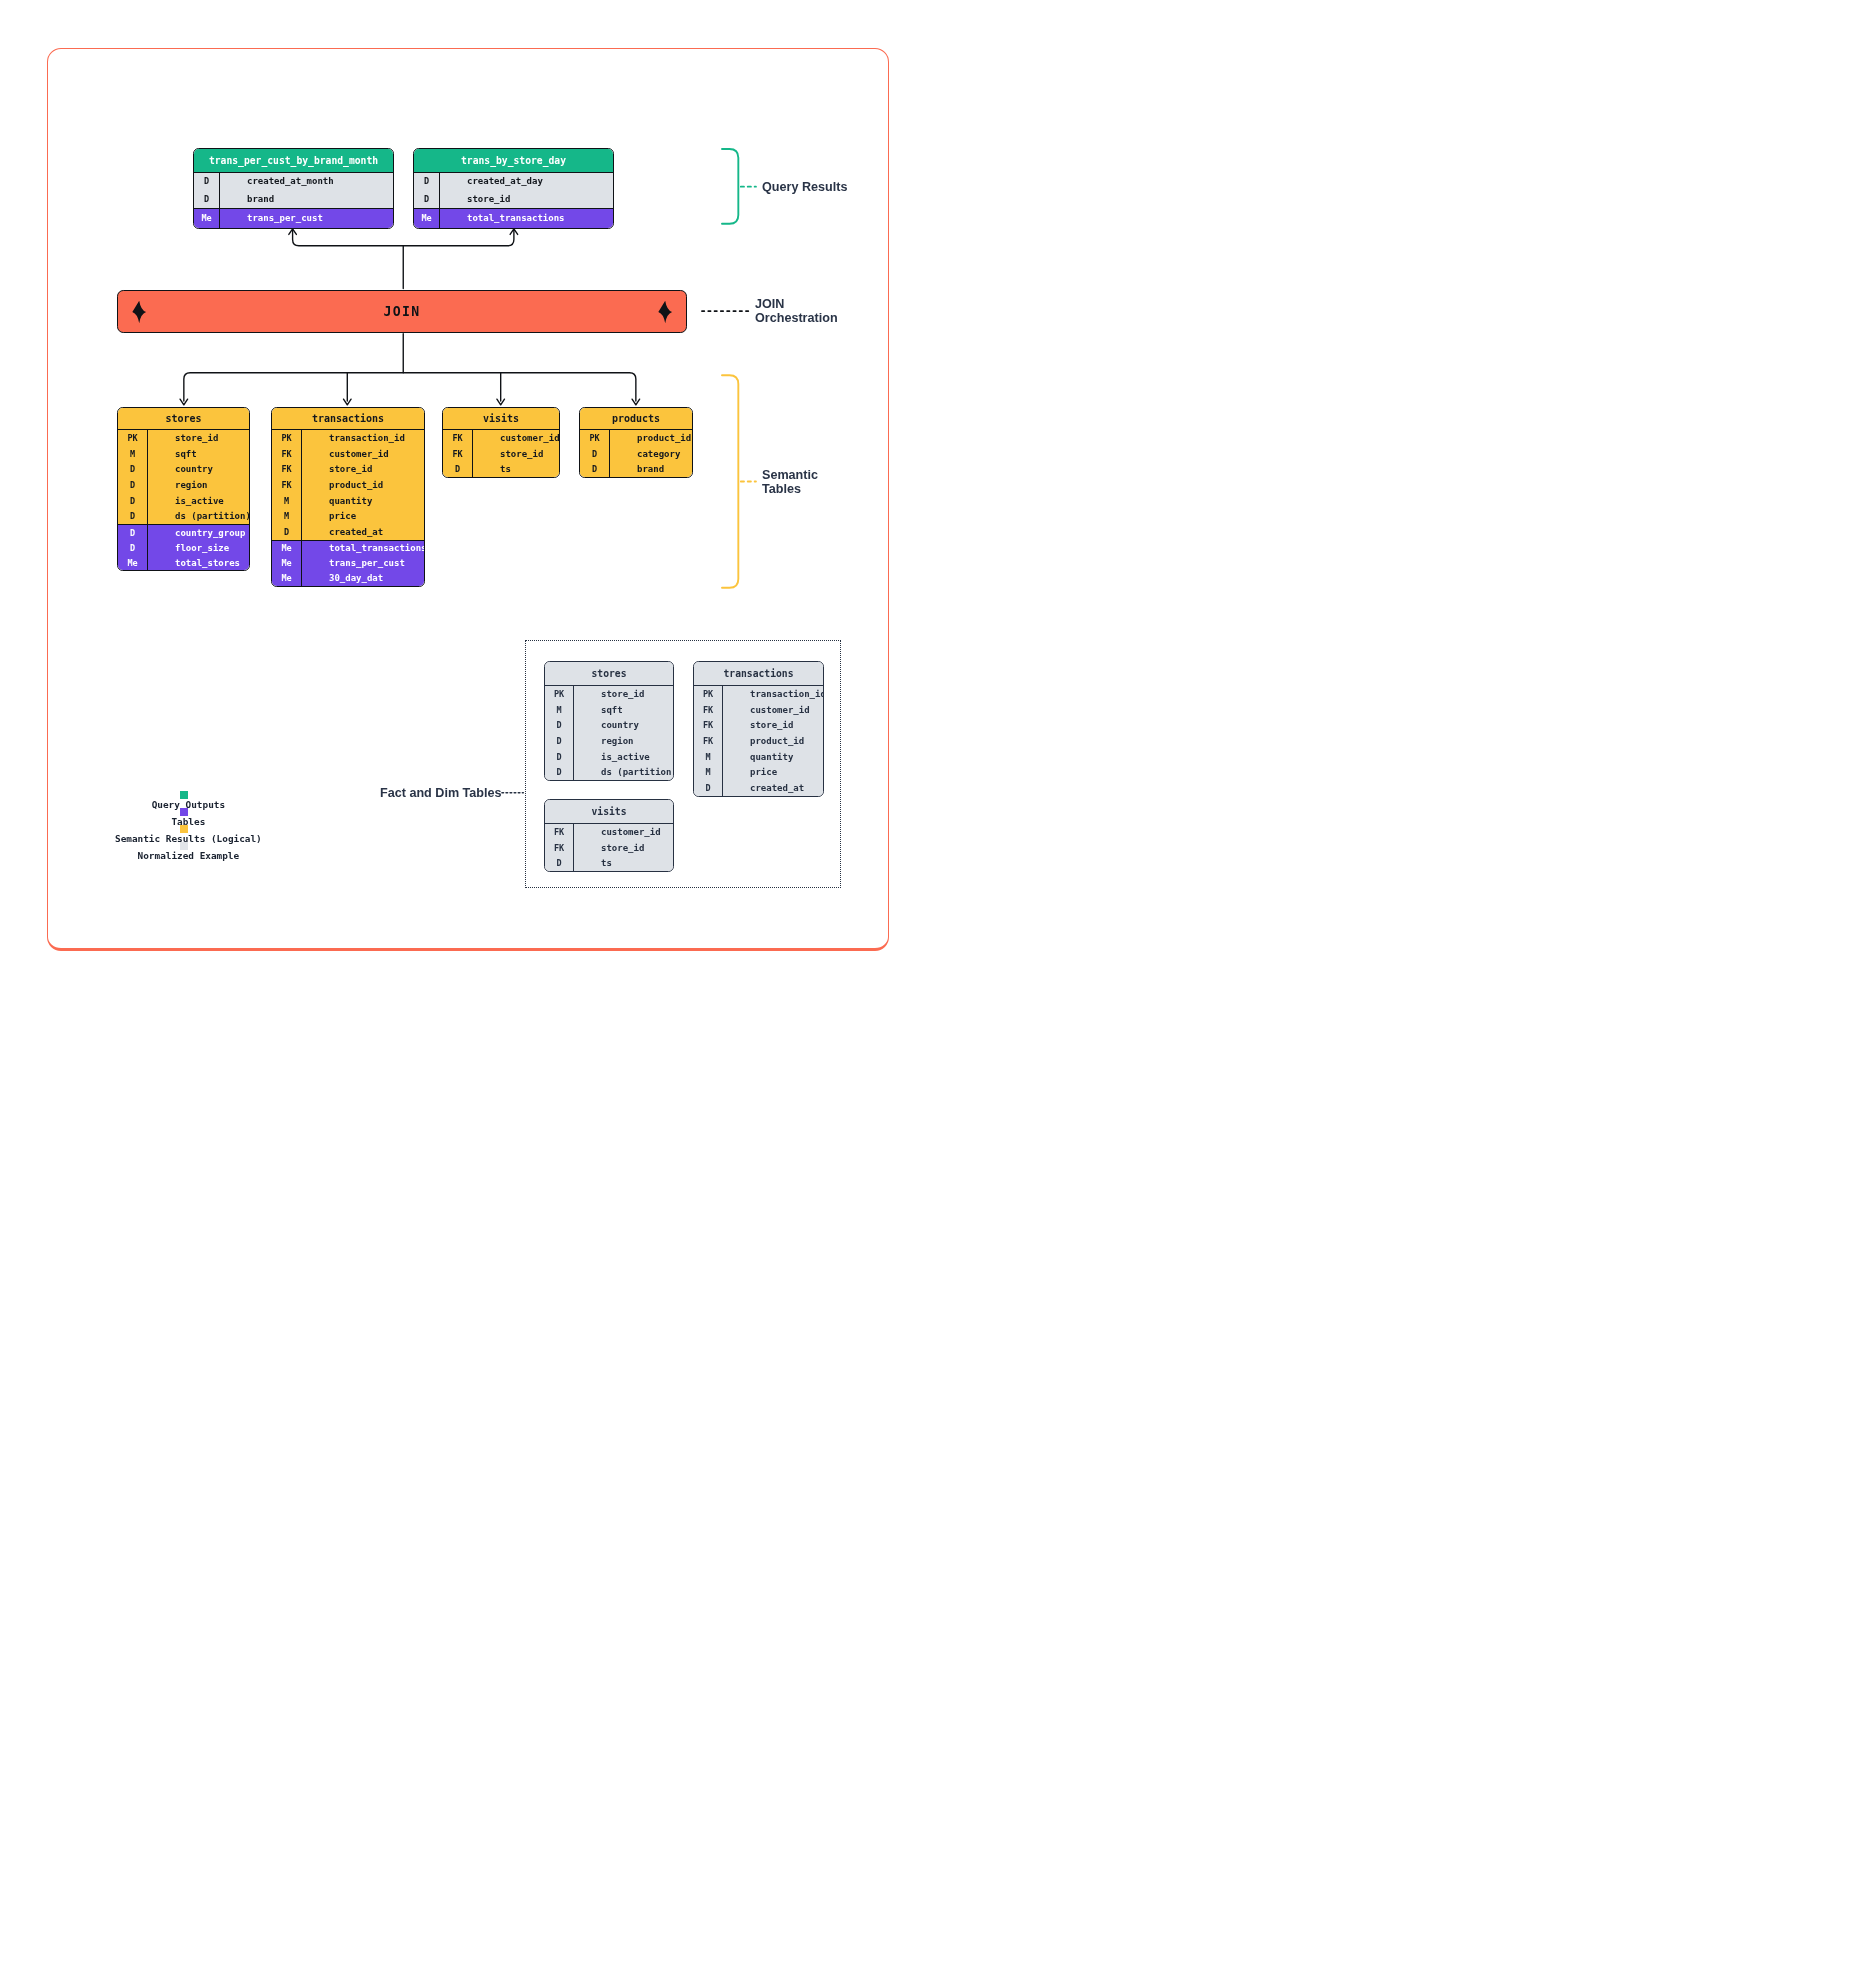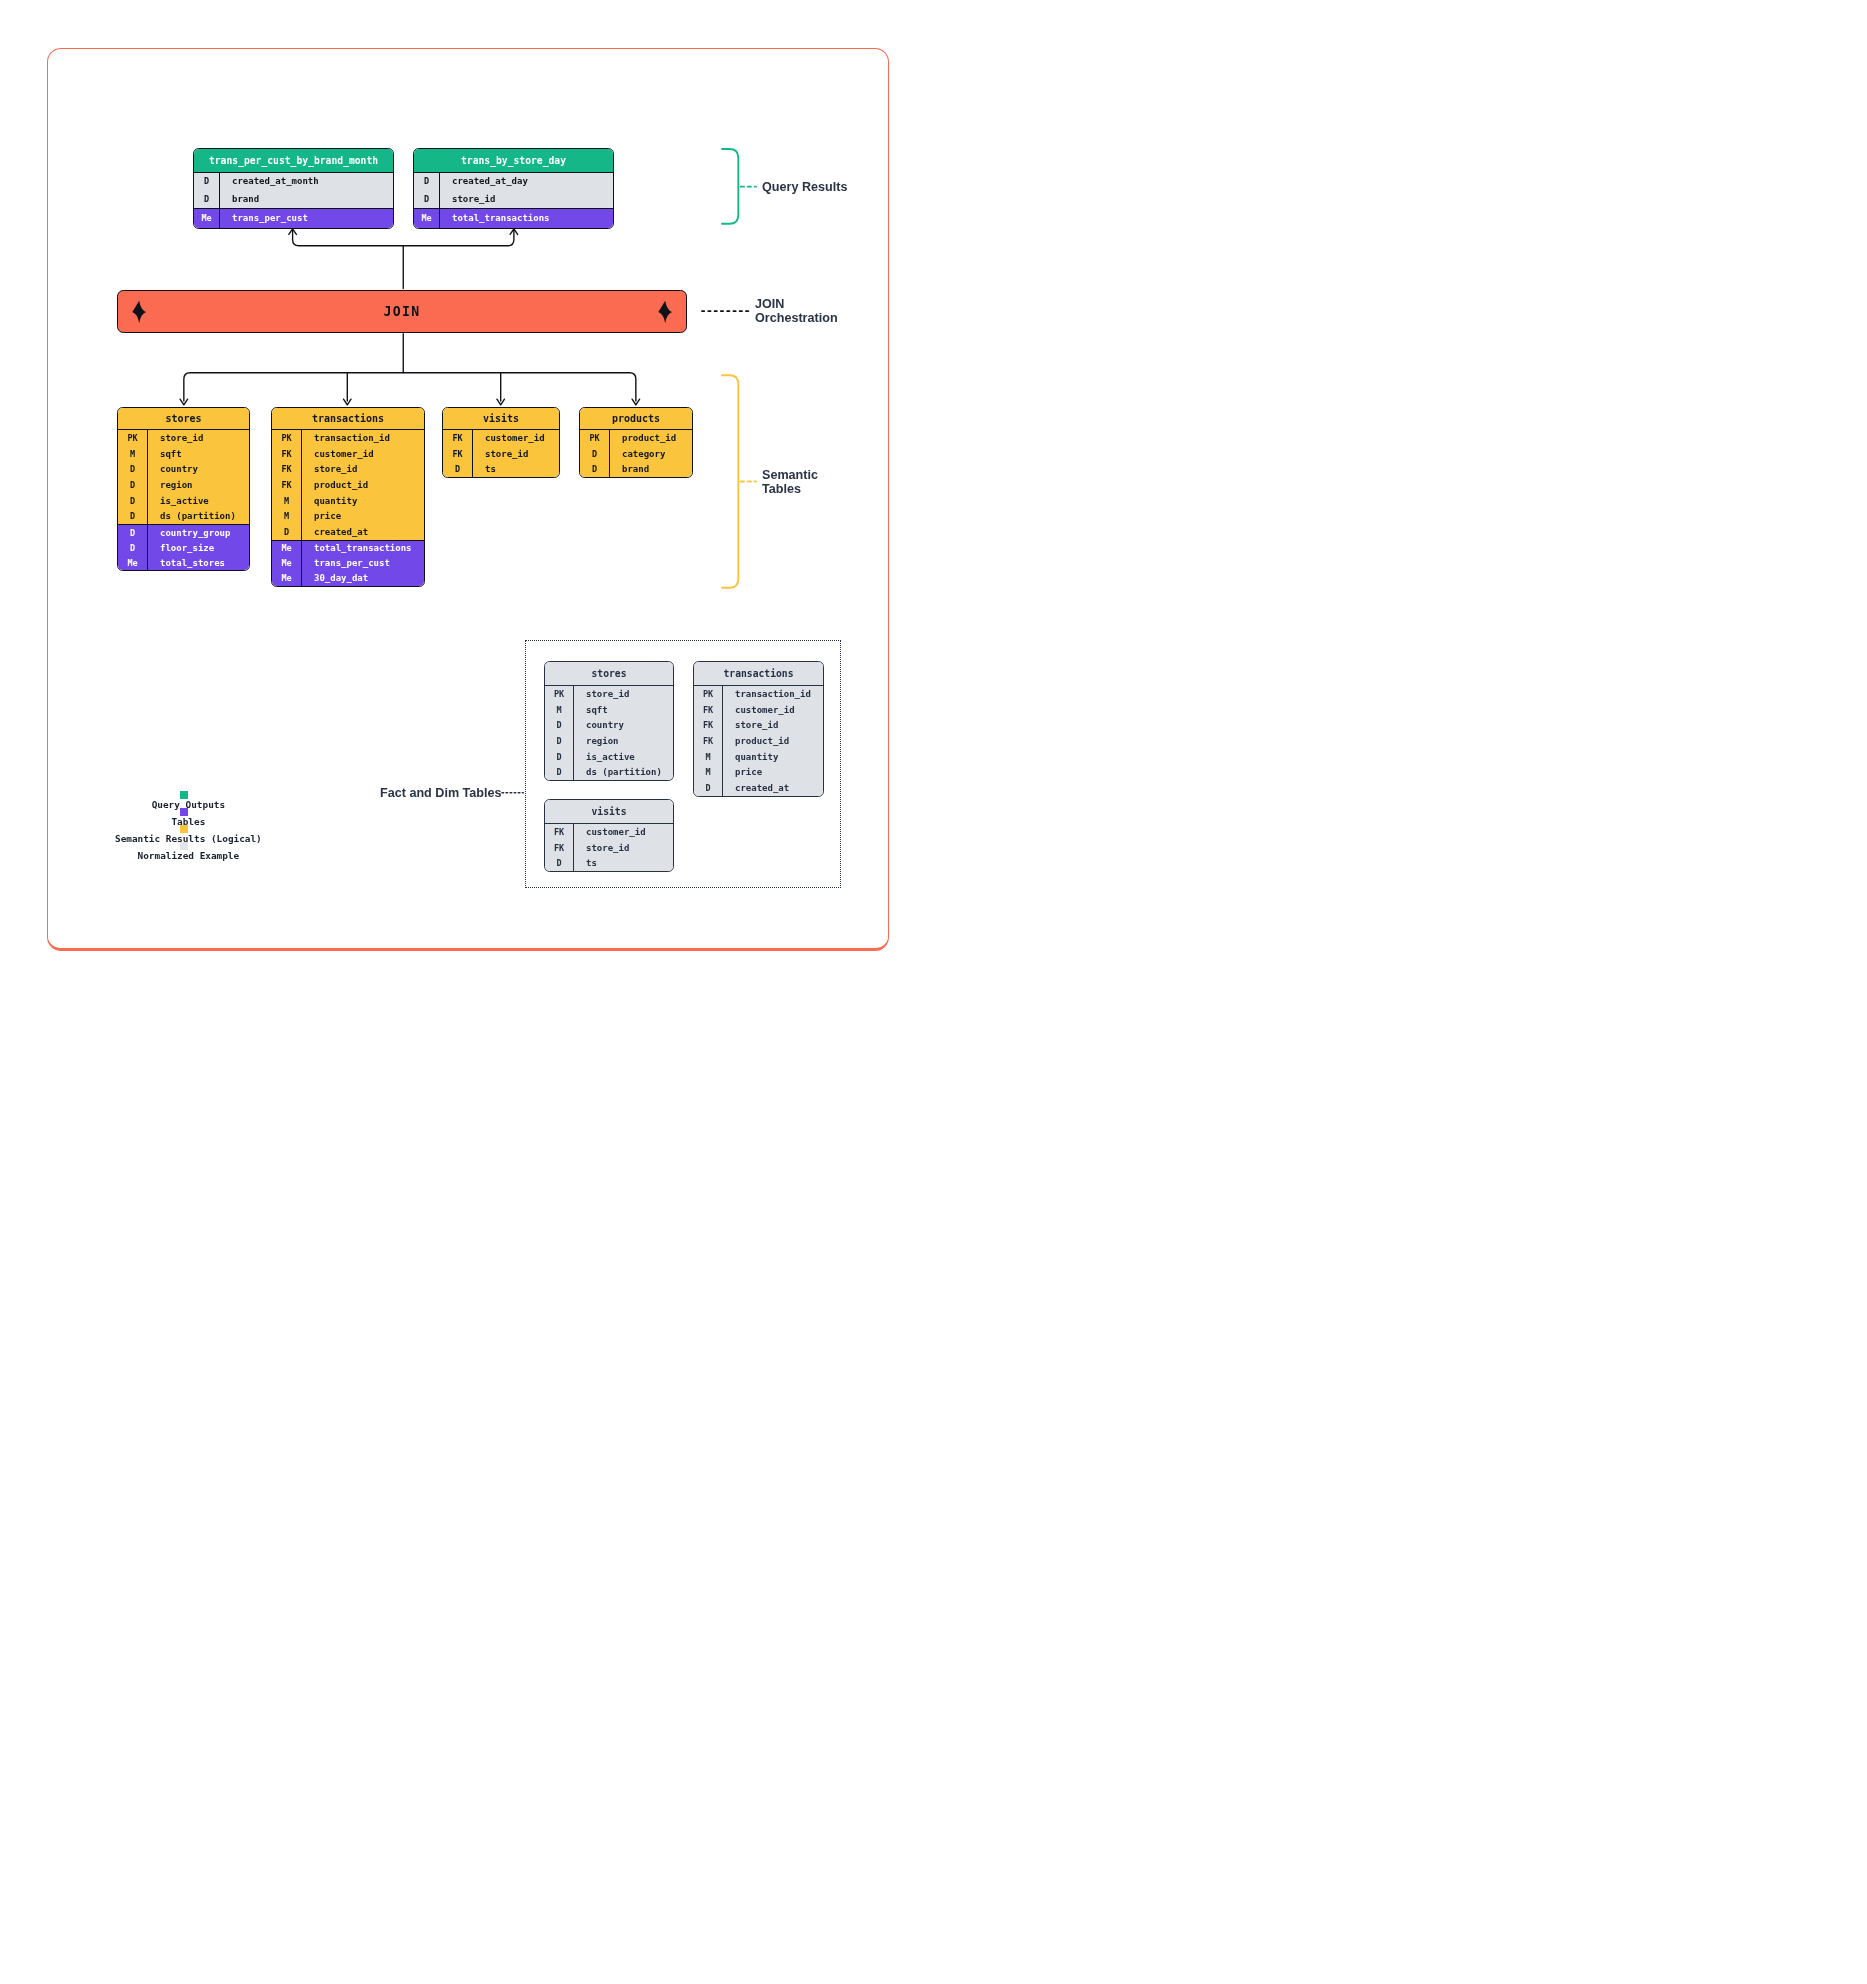--- a/index.html
+++ b/index.html
@@ -34,21 +34,21 @@
 
   
   .tbl{position:absolute;border:1.6px solid var(--ink);border-radius:5.7px;overflow:hidden;background:#fff;box-sizing:border-box;}
   .t-head{display:flex;align-items:center;justify-content:center;border-bottom:1.6px solid var(--ink);
           font-family:"DejaVu Sans Mono",monospace;font-weight:700;}
   .t-cols{position:relative;}
   .vline{position:absolute;top:0;bottom:0;left:var(--keyw);width:1.3px;background:var(--ink);z-index:3;}
   .t-row{display:grid;grid-template-columns:var(--keyw) 1fr;align-items:center;
          font-family:"DejaVu Sans Mono",monospace;font-weight:700;}
   .t-key{text-align:center;font-size:8.5px;}
-  .t-name{padding-left:13px;font-size:9px;white-space:nowrap;}
+  .t-name{padding-left:28px;font-size:9px;white-space:nowrap;}
   .t-mets{border-top:1.6px solid var(--ink);background:var(--purple);color:#fff;}
 
   
   .q{--keyw:25px;width:201px;}
   .q .t-head{height:22.6px;background:var(--green);color:#fff;font-size:9.7px;}
   .q .t-body{background:var(--grayrow);color:#14181E;}
   .q .t-body .t-row{height:17.6px;}
   .q .t-mets .t-row{height:19px;}
 
   

